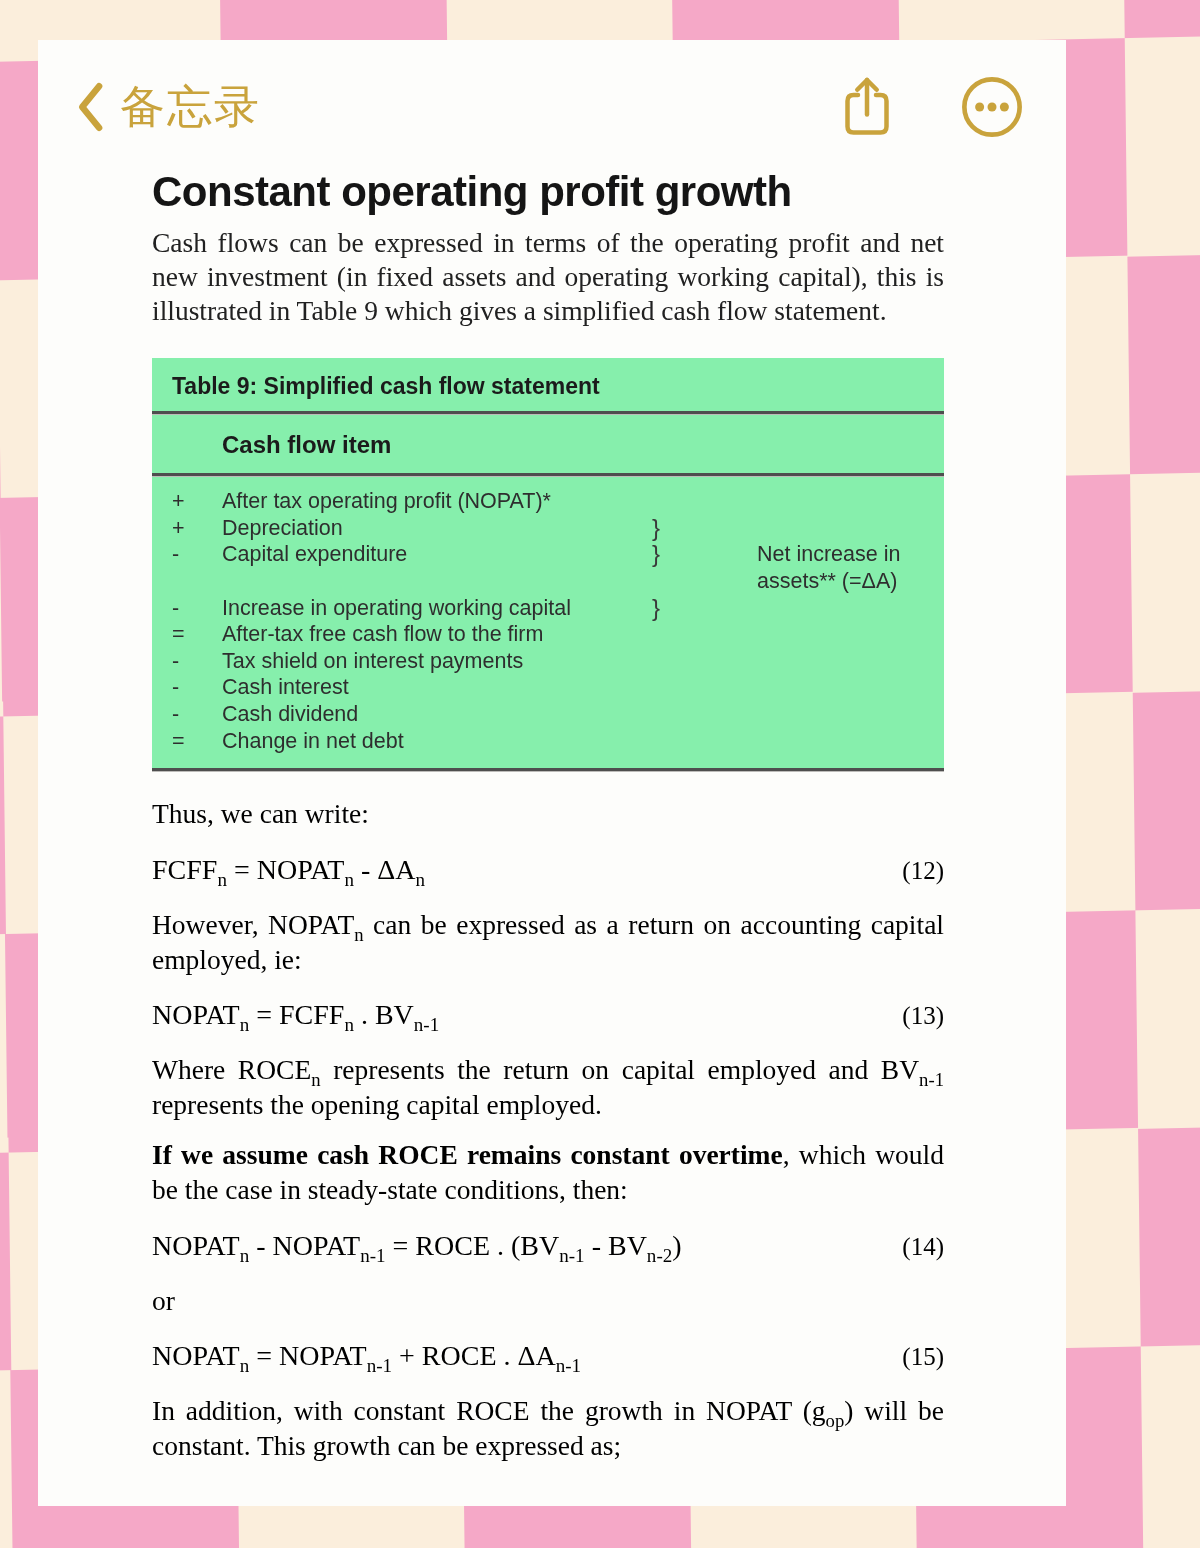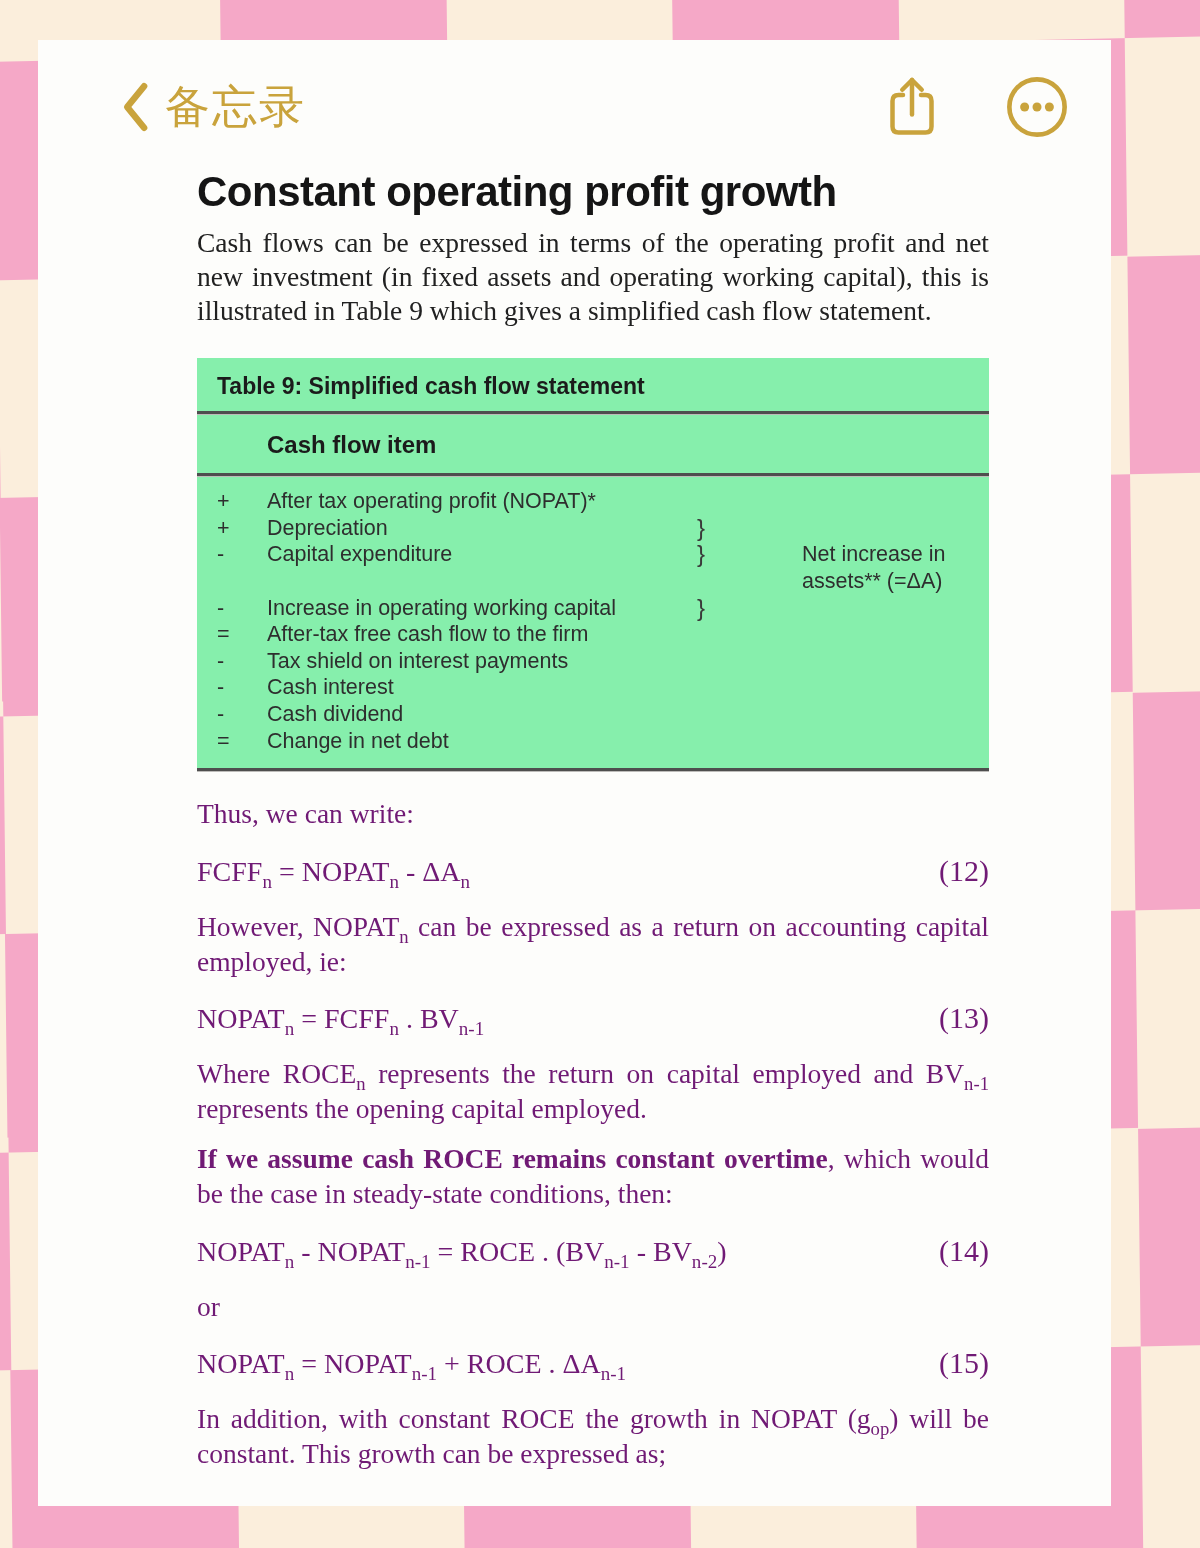--- a/index.html
+++ b/index.html
@@ -5,21 +5,21 @@
   html,body{margin:0;padding:0;}
   body{width:1200px;height:1548px;position:relative;font-family:"Liberation Sans",sans-serif;background:#FBEEDC;overflow:hidden;}
 
   
   .bg{position:absolute;inset:0;overflow:hidden;}
   .bg::before{content:"";position:absolute;left:-18%;top:-18%;width:140%;height:140%;
     background:repeating-conic-gradient(#F5A8C7 0% 25%, #FBEEDC 0% 50%);
     background-size:452px 436px;background-position:-6px -108px;
     transform:rotate(-2.2deg) skew(-1.5deg,1deg);}
 
-  .card{position:absolute;left:38px;top:40px;width:1028px;height:1466px;background:#FDFDFB;overflow:hidden;padding-left:45px;}
+  .card{position:absolute;left:38px;top:40px;width:1028px;height:1466px;background:#FDFDFB;overflow:hidden;}
 
   
   .navbar{display:flex;justify-content:space-between;align-items:center;padding:34px 42px 0 36px;}
   .back{display:flex;align-items:center;gap:14px;color:#C9A33C;cursor:pointer;}
   .back-label{font-size:45px;font-weight:500;letter-spacing:2px;}
   .nav-actions{display:flex;align-items:center;gap:66px;}
   .icon-btn{background:none;border:none;padding:0;cursor:pointer;line-height:0;}
 
   
   .note-body{padding:28px 122px 0 114px;}
@@ -33,25 +33,25 @@
   .col-header{font-size:24px;font-weight:700;padding:17px 0 14px 70px;color:#1b1b1b;}
   .t-rows{padding:12px 0 14px 0;}
   .t-row{display:grid;grid-template-columns:50px 430px 105px 1fr;padding-left:20px;font-size:21.5px;line-height:26.6px;color:#2e2e2e;}
   .t-sign{color:#2e2e2e;}
   .t-brace{color:#3a3a3a;font-size:24px;}
   .t-note{color:#2e2e2e;}
 
   .footnotes{margin-top:16px;padding-left:14px;font-size:19px;line-height:1.45;color:#3a3a3a;}
 
   
-  .content{margin-top:26px;font-family:"Liberation Serif",serif;color:#701a75;}
+  .content{margin-top:26px;font-family:"Liberation Serif",serif;color:#000000;}
   .para{margin:16px 0;font-size:27.5px;line-height:1.26;text-align:justify;}
   .para strong{font-weight:700;}
   .equation{display:flex;justify-content:space-between;align-items:baseline;margin:22px 0;font-size:28px;}
-  .eq-num{font-size:30px;}
+  .eq-num{font-size:25px;}
   sub{font-size:0.68em;line-height:0;}
 </style>
 </head>
 <body>
 
 <div class="bg"></div>
 
 <div class="card">
 
   <header class="navbar">

